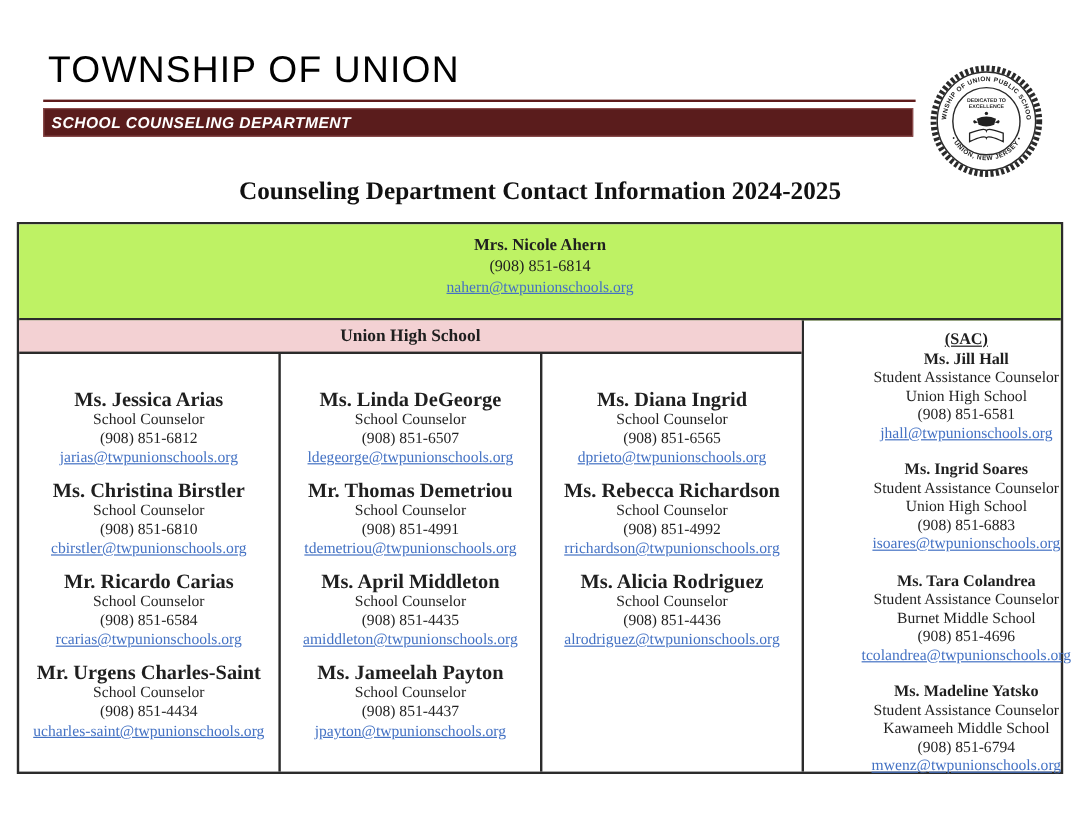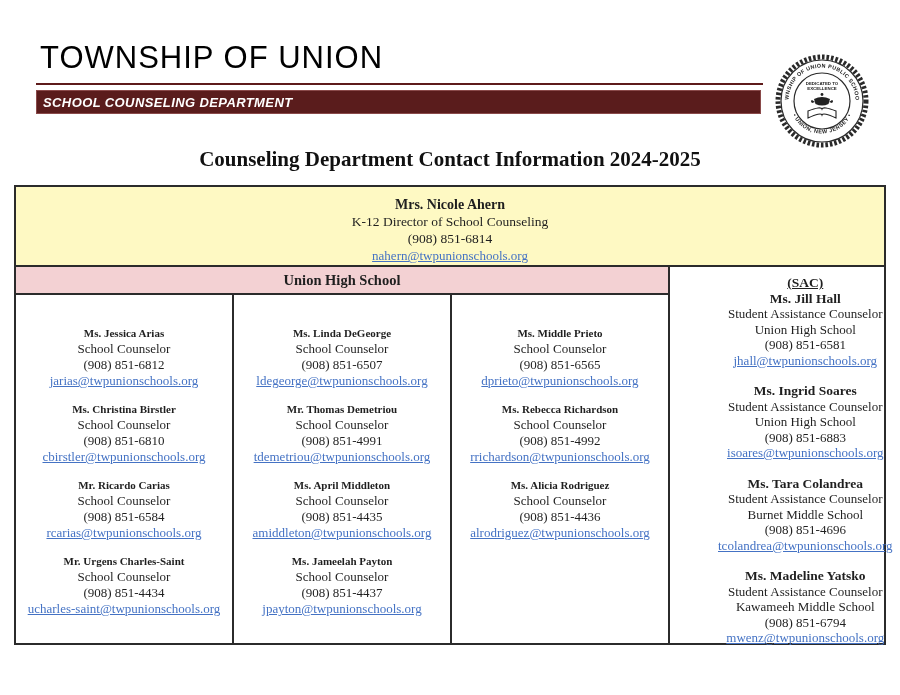--- a/index.html
+++ b/index.html
@@ -41,21 +41,21 @@
   
   .contact-table{
     position:absolute;left:14px;top:185px;width:872px;height:460px;
     border:2px solid #2b2b2b;
     display:flex;flex-direction:column;
     box-sizing:border-box;
     background:#fff;
   }
   .director-cell{
     height:80px;flex:0 0 80px;
-    background:#fef9c3;
+    background:#bef264;
     border-bottom:2px solid #2b2b2b;
     text-align:center;padding-top:9px;
     line-height:17px;font-size:13.5px;
     box-sizing:border-box;
   }
   .director-cell .name{font-weight:bold;font-size:14px;}
   .body-row{flex:1;display:flex;min-height:0;gap:48px;}
   .left-region{
     width:654px;flex:0 0 654px;
     border-right:2px solid #2b2b2b;
@@ -71,21 +71,21 @@
     box-sizing:border-box;
   }
   .cols{flex:1;display:flex;min-height:0;}
   .col{
     flex:1;box-sizing:border-box;
     border-right:2px solid #2b2b2b;
     padding-top:30px;text-align:center;
   }
   .col:last-child{border-right:none;}
   .entry{margin-bottom:12px;line-height:16px;font-size:13px;}
-  .entry .name{font-weight:bold;font-size:11px;}
+  .entry .name{font-weight:bold;font-size:17px;}
   a.email{
     color:#4472c4;text-decoration:underline;cursor:pointer;
     font-size:13px;
   }
   .sac-cell{
     flex:1;box-sizing:border-box;
     padding-top:8px;text-align:center;
     line-height:15.5px;font-size:13px;
   }
   .sac-header{font-weight:bold;text-decoration:underline;font-size:13.5px;}
@@ -126,21 +126,20 @@
 
   <path d="M33 57 Q46 52 47 55 Q48 52 61 57 L61 64 Q48 58 47 61 Q46 58 33 64 Z" fill="none" stroke="#222" stroke-width="1.1"></path>
 </svg>
 
 <div class="doc-heading">Counseling Department Contact Information 2024-2025</div>
 
 <div class="contact-table">
 
   <div class="director-cell">
     <div class="name">Mrs. Nicole Ahern</div>
-    <div>K-12 Director of School Counseling</div>
     <div>(908) 851-6814</div>
     <div><a class="email">nahern@twpunionschools.org</a></div>
   </div>
 
   <div class="body-row">
 
     <div class="left-region">
       <div class="uhs-band">Union  High School</div>
       <div class="cols">
 
@@ -193,21 +192,21 @@
           <div class="entry">
             <div class="name">Ms. Jameelah Payton</div>
             <div>School Counselor</div>
             <div>(908) 851-4437</div>
             <div><a class="email">jpayton@twpunionschools.org</a></div>
           </div>
         </div>
 
         <div class="col">
           <div class="entry">
-            <div class="name">Ms. Middle Prieto</div>
+            <div class="name">Ms. Diana Ingrid</div>
             <div>School Counselor</div>
             <div>(908) 851-6565</div>
             <div><a class="email">dprieto@twpunionschools.org</a></div>
           </div>
           <div class="entry">
             <div class="name">Ms. Rebecca Richardson</div>
             <div>School Counselor</div>
             <div>(908) 851-4992</div>
             <div><a class="email">rrichardson@twpunionschools.org</a></div>
           </div>

